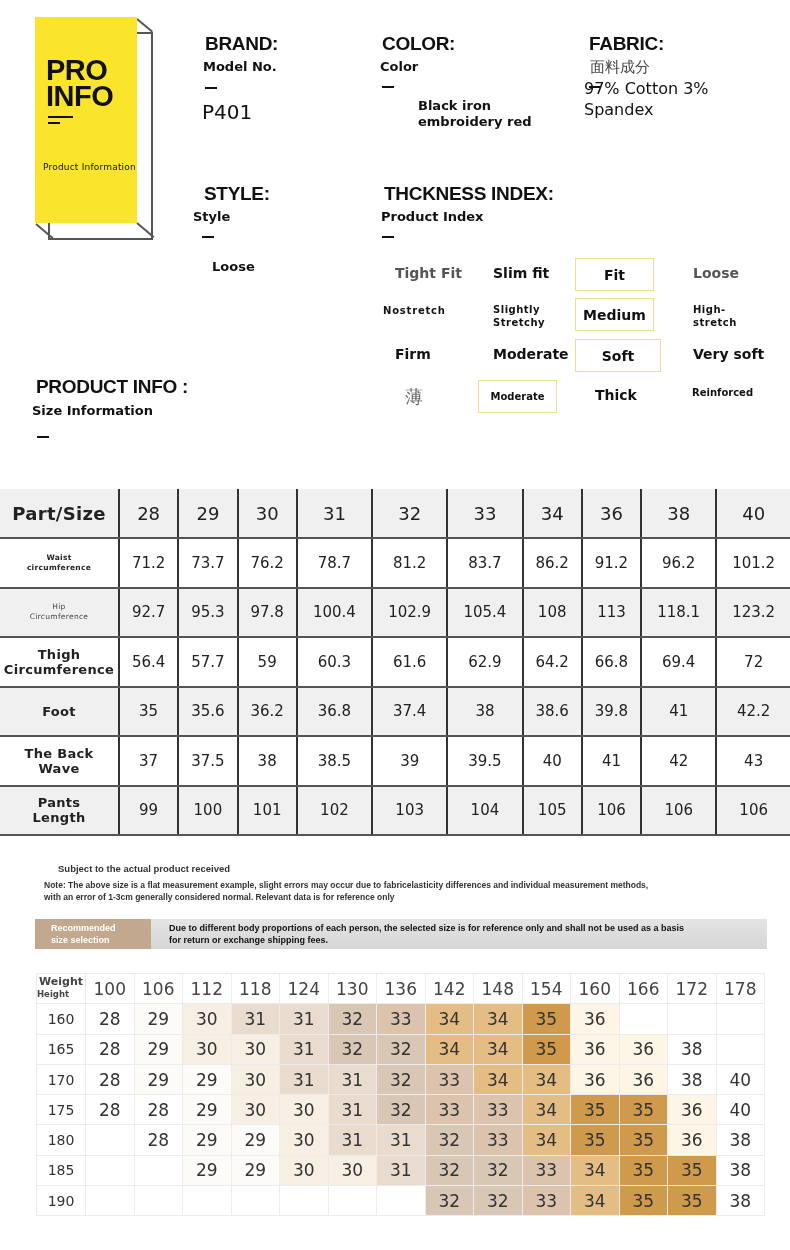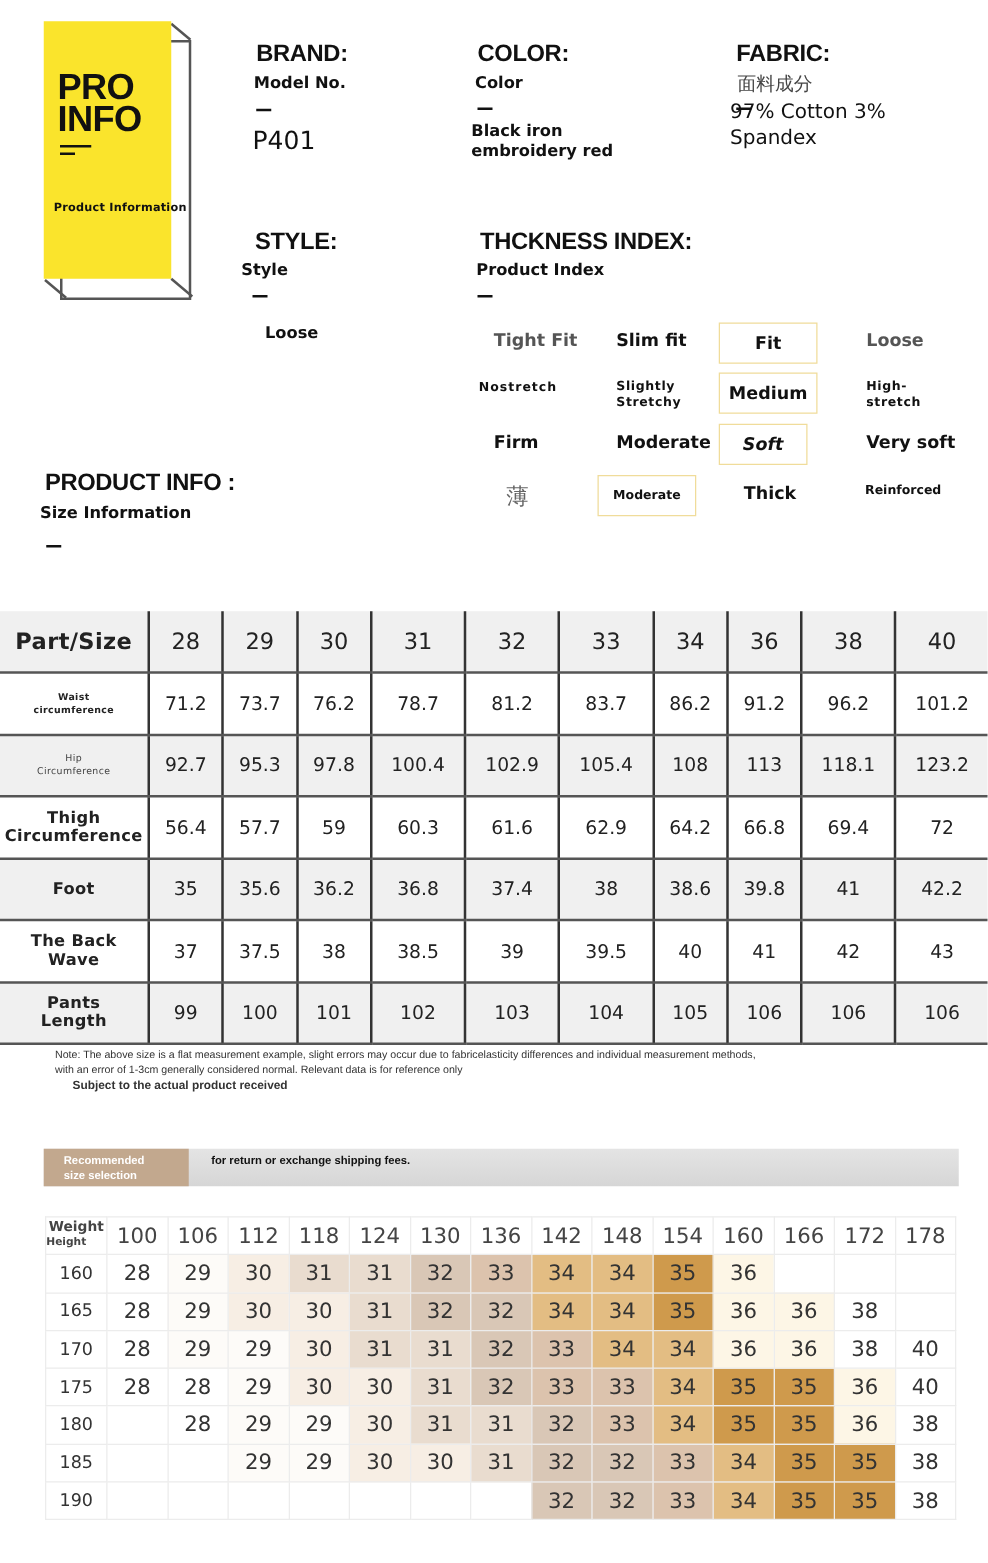--- a/index.html
+++ b/index.html
@@ -8,44 +8,44 @@
 
   
   .box-back { left: 48px; top: 32px; width: 105px; height: 208px; border: 2px solid #555; }
   .box-line1 { left: 137px; top: 18px; width: 20px; height: 2px; background: #555; transform: rotate(40deg); transform-origin: left center; }
   .box-line2 { left: 36px; top: 223px; width: 22px; height: 2px; background: #555; transform: rotate(40deg); transform-origin: left center; }
   .box-line3 { left: 137px; top: 222px; width: 22px; height: 2px; background: #555; transform: rotate(40deg); transform-origin: left center; }
   .yellow { left: 35px; top: 17px; width: 102px; height: 206px; background: #fae42c; }
   .pro-title { left: 46px; top: 57px; font-family: "Liberation Sans", sans-serif; font-weight: 900; font-size: 29px; line-height: 26px; letter-spacing: -0.5px; color: #111; }
   .pro-dash1 { left: 48px; top: 116px; width: 25px; height: 2px; background: #111; }
   .pro-dash2 { left: 48px; top: 122px; width: 12px; height: 2px; background: #111; }
-  .pro-sub { left: 43px; top: 162px; font-size: 9px; font-weight: bold; letter-spacing: 0.2px; white-space: nowrap; text-align: center; }
+  .pro-sub { left: 43px; top: 162px; font-size: 9px; font-weight: normal; letter-spacing: 0.2px; white-space: nowrap; text-align: center; }
 
   .h-label { font-family: "Liberation Sans", sans-serif; font-weight: bold; font-size: 19px; letter-spacing: -0.3px; white-space: nowrap; }
   .s-label { font-size: 13px; font-weight: bold; white-space: nowrap; }
   .dash { width: 12px; height: 2px; background: #111; }
-  .val-text { font-size: 13px; font-weight: bold; line-height: 16px; }
+  .val-text { font-size: 13px; font-weight: bold; line-height: 16px; margin-left: 41px; }
 
   
   .idx { font-weight: bold; white-space: nowrap; color: #111; }
   .idx.gray { color: #555; }
   .idx-box { border: 1px solid #f0dc9a; display: flex; align-items: center; justify-content: center; }
 
   
   .size-table { left: 0; top: 441px; width: 790px; border-collapse: collapse; position: absolute; margin-top: 48px; }
   .size-table td { border-right: 2px solid #333; border-bottom: 2px solid #555; text-align: center; font-family: "DejaVu Sans", sans-serif; font-size: 15px; color: #222; height: 49.5px; }
   .size-table tr:nth-child(odd) td { background: #f0f0f0; }
   .size-table tr:nth-child(even) td { background: #fff; }
   .size-table td.lab { width: 119px; font-weight: bold; font-size: 13px; line-height: 15px; letter-spacing: 0.3px; }
   .size-table td.lab.tiny { font-size: 7.5px; line-height: 10px; }
   .size-table tr.hdr td { font-size: 18px; height: 49px; }
   .size-table tr.hdr td.lab { font-size: 18px; font-weight: bold; }
   .size-table td:last-child { border-right: none; }
 
-  .note { left: 44px; top: 837px; width: 700px; font-family: "Liberation Sans", sans-serif; font-size: 8.5px; font-weight: normal; line-height: 12px; color: #333; }
+  .note { left: 44px; top: 879px; width: 700px; font-family: "Liberation Sans", sans-serif; font-size: 8.5px; font-weight: bold; line-height: 12px; color: #333; }
   .note2 { left: 58px; top: 863px; font-family: "Liberation Sans", sans-serif; font-size: 9.5px; font-weight: bold; color: #333; }
 
   
   .banner { left: 35px; top: 919px; width: 732px; height: 30px; background: linear-gradient(#e4e4e4, #d6d6d6); display: flex; }
   .banner-left { width: 116px; background: #c2a88e; color: #fff; font-family: "Liberation Sans", sans-serif; font-size: 9px; font-weight: bold; line-height: 12px; padding: 3px 0 0 16px; }
   .banner-right { font-family: "Liberation Sans", sans-serif; font-size: 9px; font-weight: bold; line-height: 12px; padding: 3px 0 0 18px; color: #111; }
 
   
   .rec-table { position: absolute; left: 36px; top: 973px; border-collapse: collapse; }
   .rec-table td { border: 1px solid #ececec; width: 48.5px; height: 30.3px; text-align: center; font-size: 17px; color: #333; font-family: "DejaVu Sans", sans-serif; }
@@ -105,21 +105,21 @@
     <div class="abs idx gray" style="font-size: 14px; left: 395px; top: 265px;">Tight Fit</div>
     <div class="abs idx" style="font-size: 14px; left: 493px; top: 265px;">Slim fit</div>
     <div class="abs idx idx-box" style="font-size: 14px; width: 79px; height: 33px; left: 575px; top: 258px;">Fit</div>
     <div class="abs idx gray" style="font-size: 14px; left: 693px; top: 265px;">Loose</div>
     <div class="abs idx" style="font-size: 10px; letter-spacing: 0.8px; left: 383px; top: 305px; text-align: center;">Nostretch</div>
     <div class="abs idx" style="font-size: 10px; white-space: normal; width: 60px; line-height: 13px; letter-spacing: 0.5px; left: 493px; top: 303px;">Slightly Stretchy</div>
     <div class="abs idx idx-box" style="font-size: 14px; width: 79px; height: 33px; left: 575px; top: 298px;">Medium</div>
     <div class="abs idx" style="font-size: 10px; white-space: normal; width: 60px; line-height: 13px; letter-spacing: 0.5px; left: 693px; top: 303px;">High-stretch</div>
     <div class="abs idx" style="font-size: 14px; left: 395px; top: 346px;">Firm</div>
     <div class="abs idx" style="font-size: 14px; left: 493px; top: 346px;">Moderate</div>
-    <div class="abs idx idx-box" style="font-size: 14px; width: 71px; height: 33px; left: 575px; top: 339px; font-style: italic;">Soft</div>
+    <div class="abs idx idx-box" style="font-size: 14px; width: 86px; height: 33px; left: 575px; top: 339px;">Soft</div>
     <div class="abs idx" style="font-size: 14px; left: 693px; top: 346px;">Very soft</div>
     <div class="abs idx" style="font-weight: normal; color: rgb(102, 102, 102); font-size: 18px; left: 405px; top: 385px;">薄</div>
     <div class="abs idx idx-box" style="font-size: 10px; width: 79px; height: 33px; left: 478px; top: 380px;">Moderate</div>
     <div class="abs idx" style="font-size: 14px; left: 595px; top: 387px;">Thick</div>
     <div class="abs idx" style="font-size: 10px; left: 692px; top: 387px;">Reinforced</div>
   </div>
 
 <div class="abs h-label" style="left:36px;top:376px;">PRODUCT INFO :</div>
 <div class="abs s-label" style="left:32px;top:403px;">Size Information</div>
 <div class="abs dash" style="left:37px;top:436px;"></div>
@@ -242,20 +242,21 @@
   <div>with an error of 1-3cm generally considered normal. Relevant data is for reference only</div>
 </div>
 <div class="abs note2">Subject to the actual product received</div>
 
 <div class="abs banner">
   <div class="banner-left">
     <div>Recommended</div>
     <div>size selection</div>
   </div>
   <div class="banner-right">
+    <div>Due to different body proportions of each person, the selected size is for reference only and shall not be used as a basis</div>
     <div>for return or exchange shipping fees.</div>
   </div>
 </div>
 
 <table class="rec-table">
   <tbody id="rec-tbody">
       <tr class="hdr">
         <td class="corner hl">
           <span class="w">Weight</span>
           <span class="h">Height</span>

